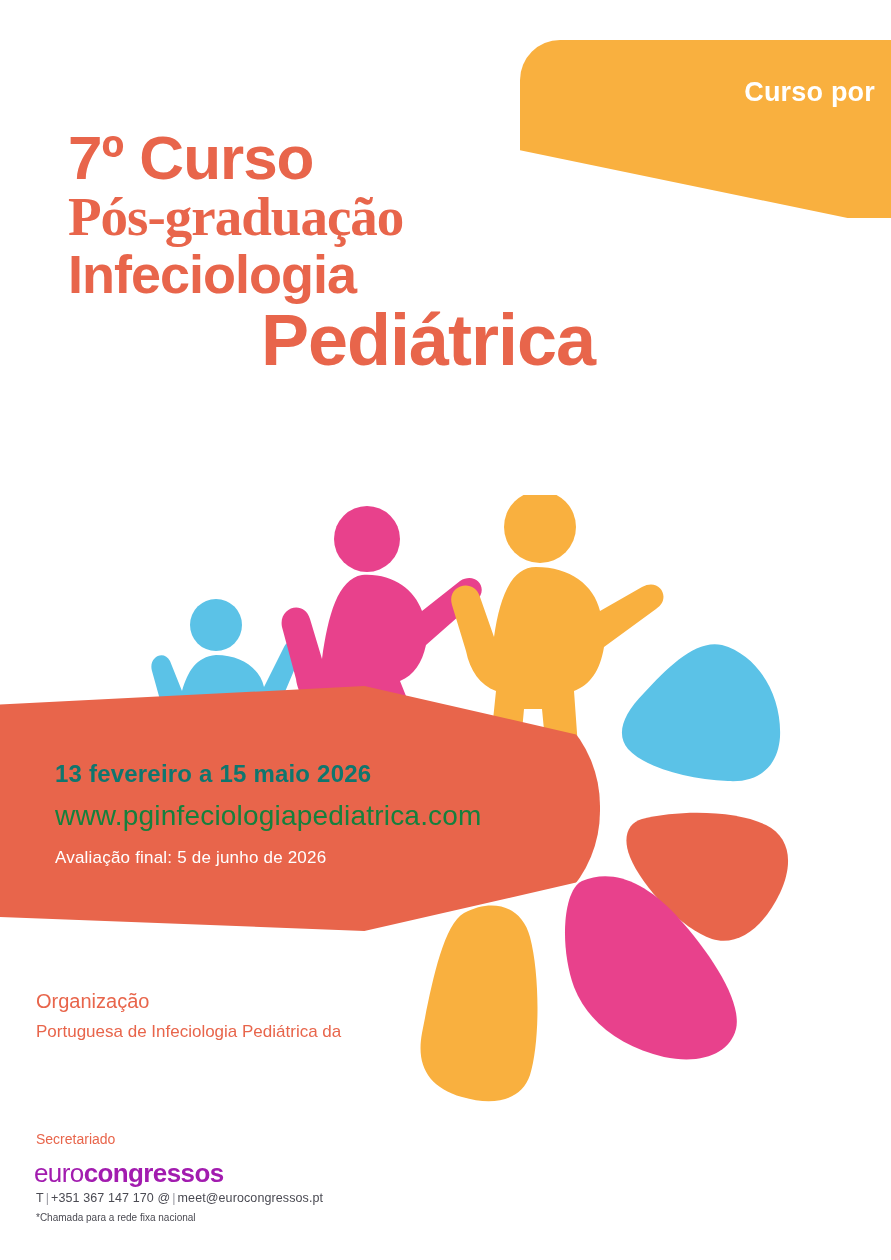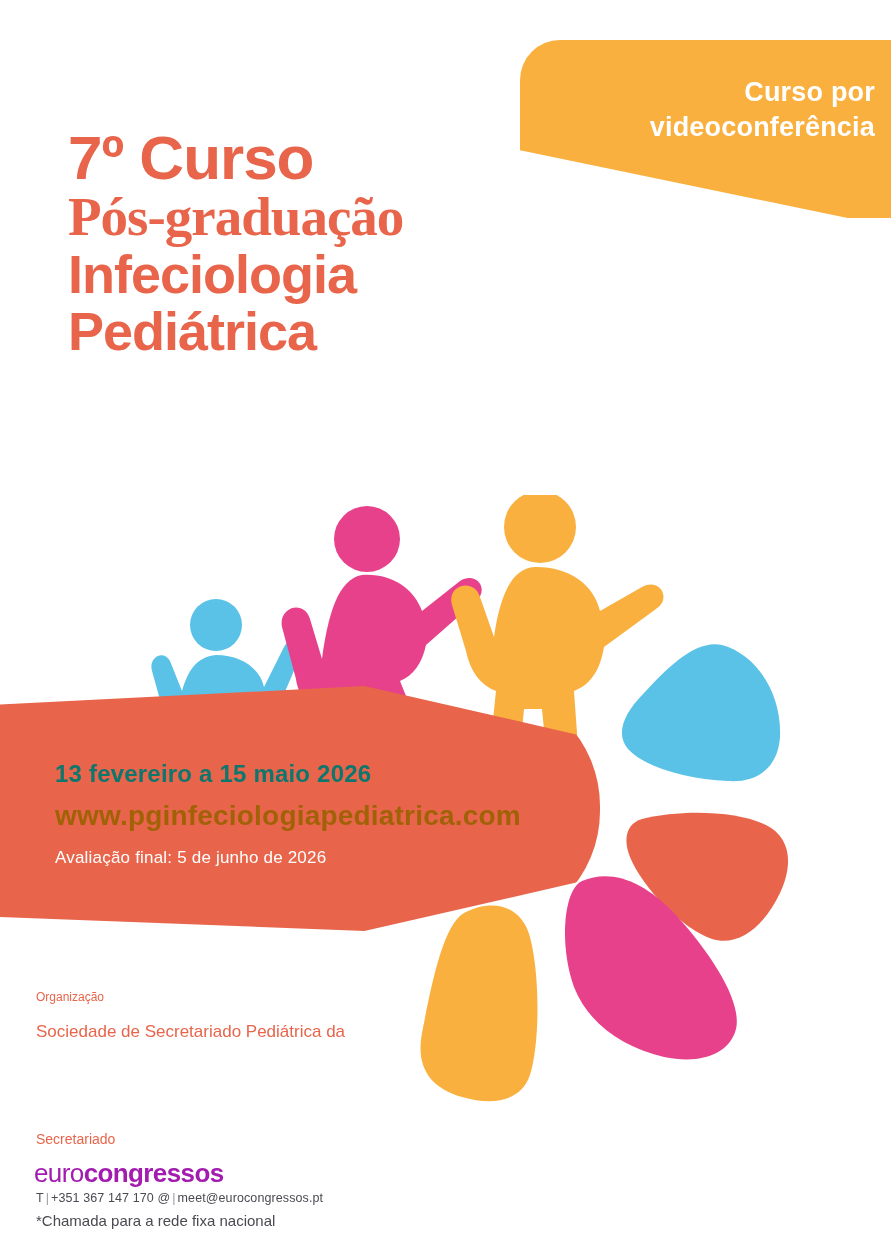--- a/index.html
+++ b/index.html
@@ -72,23 +72,24 @@
     display: block;
     margin-bottom: 4px;
     font-family: Liberation Serif, serif;
   }
   .title .line3 {
     font-size: 54px;
     display: block;
     line-height: 1.02;
   }
   .title .line4 {
-    font-size: 54px;
+    font-size: 72px;
     display: block;
     line-height: 1.05;
+    text-align: center;
   }
 
   
   .figures {
     position: absolute;
     top: 495px;
     left: 130px;
     width: 720px;
     height: 620px;
   }
@@ -111,41 +112,41 @@
     left: 55px;
     color: #0f766e;
     font-size: 24px;
     font-weight: bold;
     letter-spacing: 0.2px;
   }
   .info-url {
     position: absolute;
     top: 800px;
     left: 55px;
-    color: #a16207;
+    color: #15803d;
     font-size: 28px;
-    font-weight: bold;
+    font-weight: normal;
     letter-spacing: 0.2px;
   }
   .info-eval {
     position: absolute;
     top: 848px;
     left: 55px;
     color: #ffffff;
     font-size: 17px;
     letter-spacing: 0.2px;
   }
 
   
   .org-label {
     position: absolute;
     top: 990px;
     left: 36px;
     color: #e8654b;
-    font-size: 12px;
+    font-size: 20px;
   }
   .org-name {
     position: absolute;
     top: 1021px;
     left: 36px;
     color: #e8654b;
     font-size: 17px;
     line-height: 1.35;
     width: 420px;
   }
@@ -185,32 +186,31 @@
   }
   .sec-contact .sep {
     color: #9a9aa2;
     padding: 0 2px;
   }
   .sec-note {
     position: absolute;
     top: 1212px;
     left: 36px;
     color: #4a4a52;
-    font-size: 15px;
+    font-size: 10px;
   }
 </style>
 </head>
 <body>
 
 <div class="poster">
 
   <div class="banner"></div>
   <div class="banner-text">
     <span>Curso por</span>
-    <span>videoconferência</span>
   </div>
 
   <div class="title">
     <span class="line1">7º Curso</span>
     <span class="line2">Pós-graduação</span>
     <span class="line3">Infeciologia</span>
     <span class="line4">Pediátrica</span>
   </div>
 
   <div class="figures">
@@ -310,21 +310,21 @@
     </svg>
   </div>
 
   <div class="info-band"></div>
   <div class="info-date">13 fevereiro a 15 maio 2026</div>
   <div class="info-url">www.pginfeciologiapediatrica.com</div>
   <div class="info-eval">Avaliação final: 5 de junho de 2026</div>
 
   <div class="org-label">Organização</div>
   <div class="org-name">
-    <span>Sociedade de Secretariado Pediátrica da</span>
+    <span>Portuguesa de Infeciologia Pediátrica da</span>
   </div>
 
   <div class="sec-label">Secretariado</div>
   <div class="sec-logo">
     <span class="light">euro</span><span class="bold">congressos</span>
   </div>
   <div class="sec-contact">
     <span>T</span><span class="sep">|</span><span>+351 367 147 170</span>
     <span>@</span><span class="sep">|</span><span>meet@eurocongressos.pt</span>
   </div>

